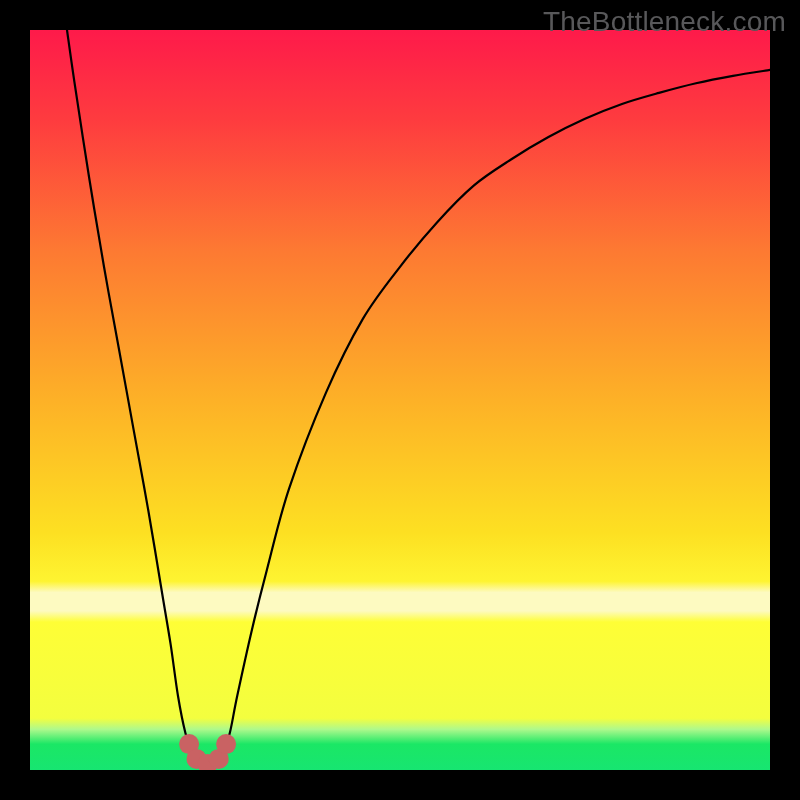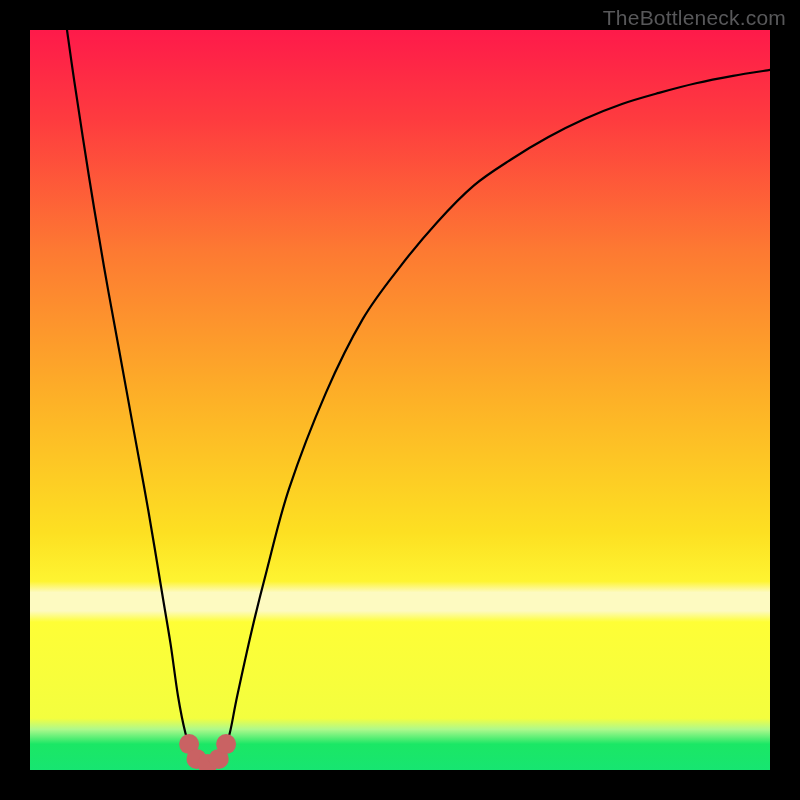--- a/index.html
+++ b/index.html
@@ -20,21 +20,21 @@
   }
   .gradient {
     position: absolute;
     inset: 0;
   }
   .watermark {
     position: absolute;
     top: 6px;
     right: 14px;
     font-family: Arial, Helvetica, sans-serif;
-    font-size: 21px;
+    font-size: 28px;
     color: #58585a;
     letter-spacing: 0.2px;
   }
   svg.curve {
     position: absolute;
     inset: 0;
   }
 </style>
 </head>
 <body>

